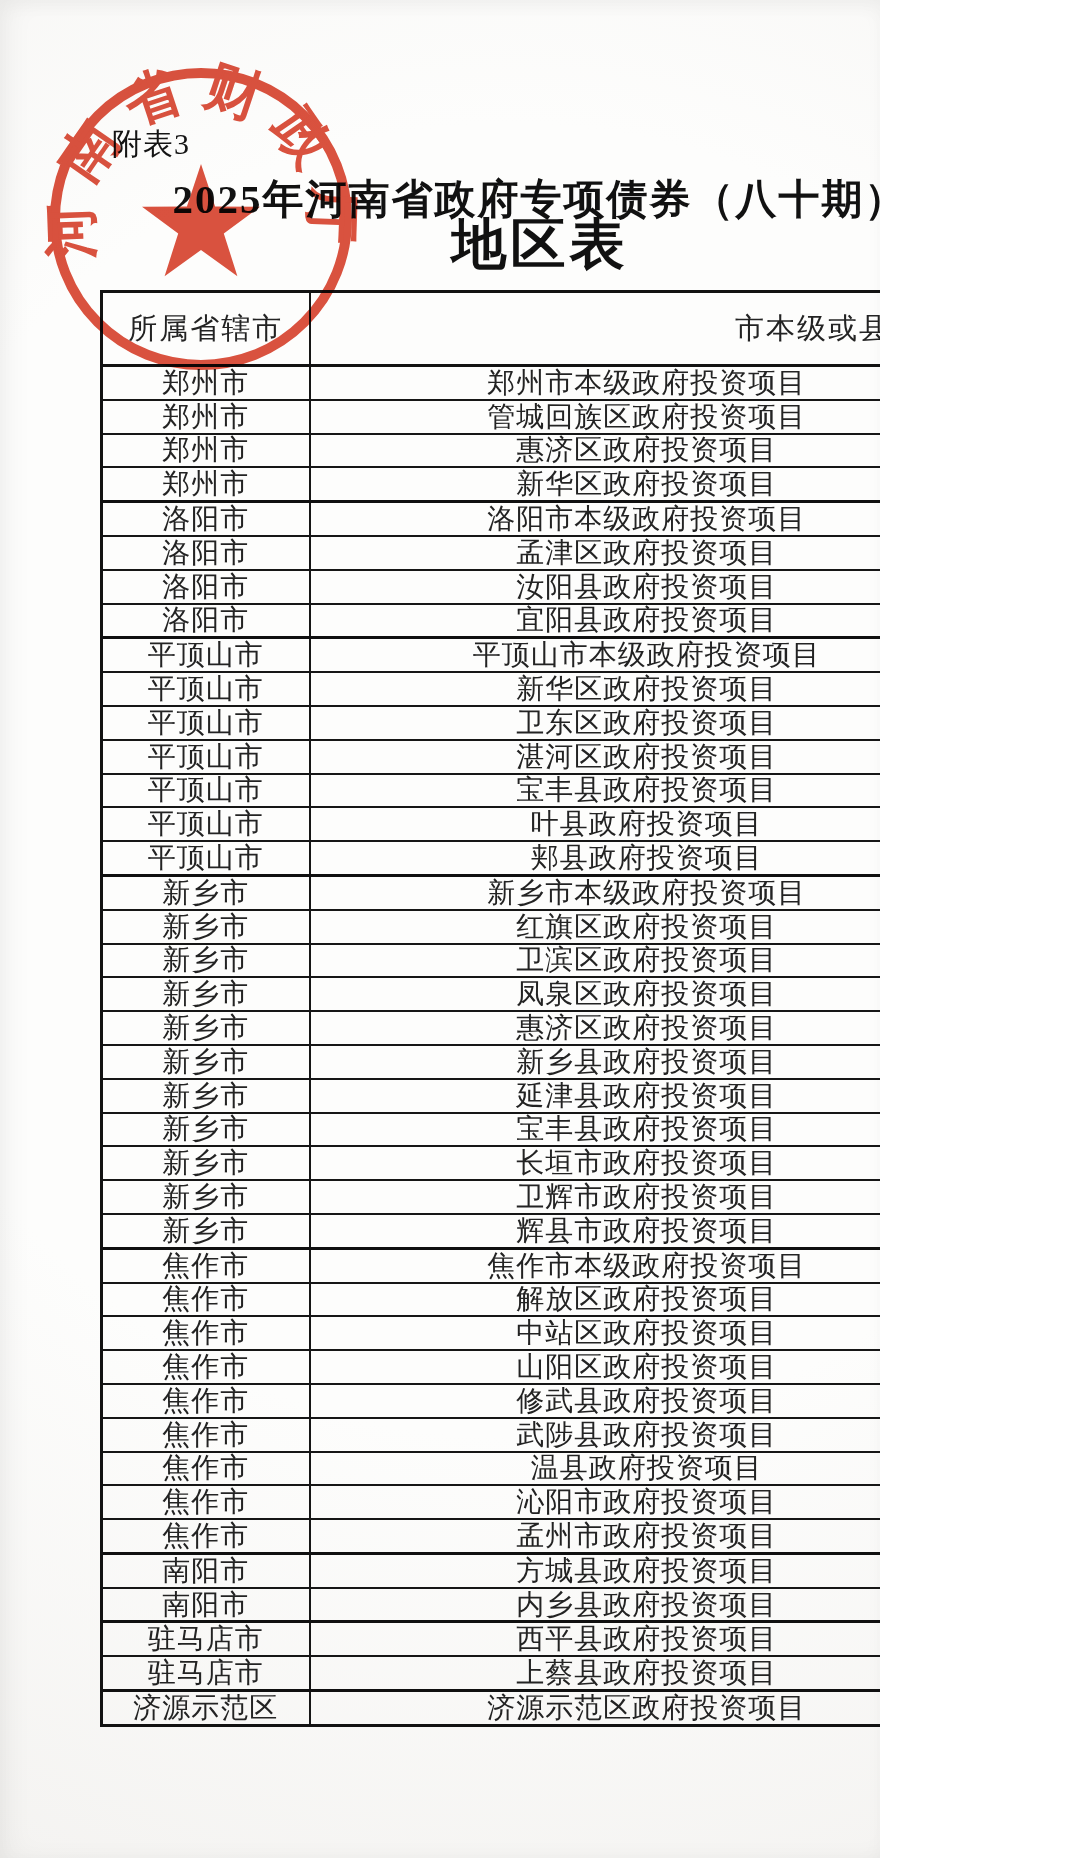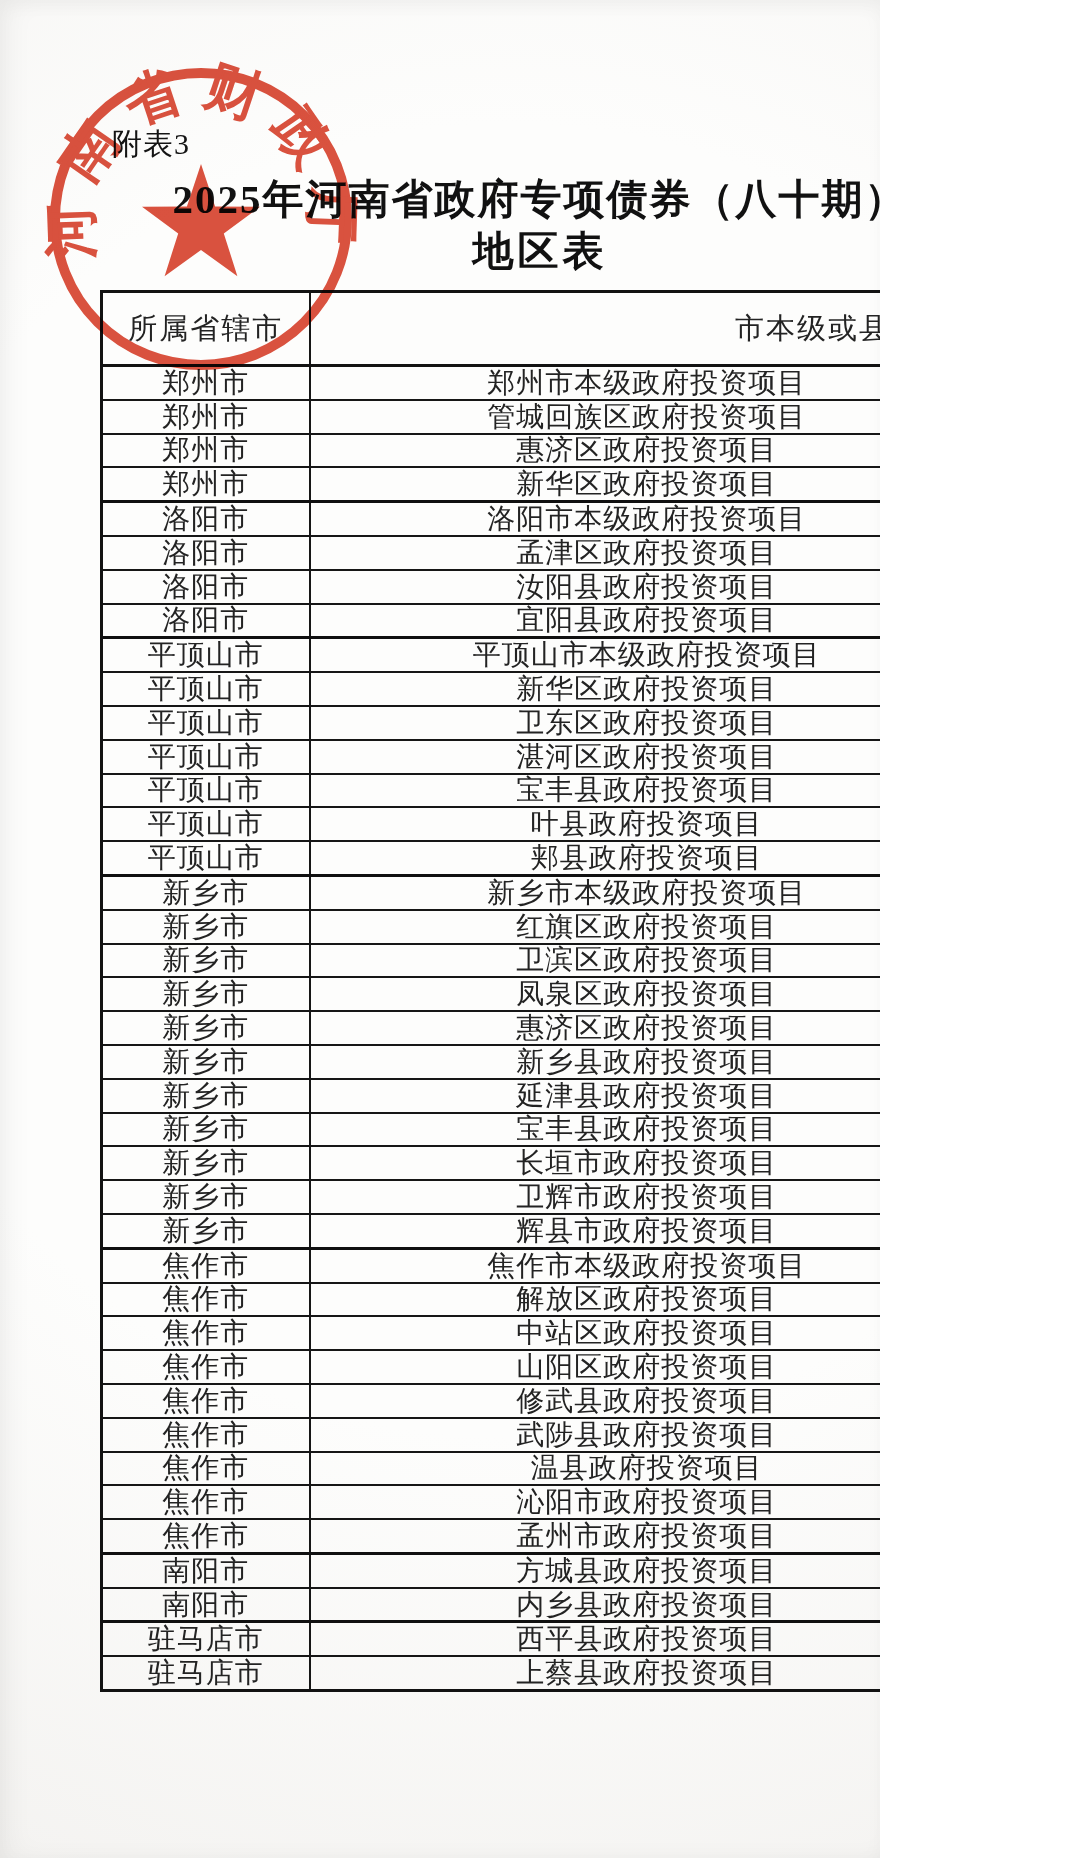--- a/index.html
+++ b/index.html
@@ -20,22 +20,22 @@
     position:absolute;left:112px;top:124px;
     font-size:30px;letter-spacing:1px;color:#141414;
   }
   
   .title-block{position:absolute;left:0;top:176px;width:1080px;text-align:center;}
   .title-line1{
     font-size:41px;font-weight:bold;letter-spacing:2px;color:#111;
     line-height:46px;white-space:nowrap;
   }
   .title-line2{
-    font-size:41px;font-weight:bold;letter-spacing:4px;color:#111;
-    line-height:46px;margin-top:6px;
+    font-size:55px;font-weight:bold;letter-spacing:4px;color:#111;
+    line-height:46px;
   }
   
   table.region{
     position:absolute;left:100px;top:290px;width:883px;
     border-collapse:collapse;table-layout:fixed;
     background:transparent;
   }
   table.region col.c1{width:208px;}
   table.region col.c2{width:675px;}
   table.region th, table.region td{
@@ -242,20 +242,24 @@
           <td>内乡县政府投资项目</td>
         </tr>
         <tr class="group-start">
           <td>驻马店市</td>
           <td>西平县政府投资项目</td>
         </tr>
         <tr>
           <td>驻马店市</td>
           <td>上蔡县政府投资项目</td>
         </tr>
+        <tr class="group-start">
+          <td>济源示范区</td>
+          <td>济源示范区政府投资项目</td>
+        </tr>
       </tbody>
   </table>
 
   <svg class="seal" viewBox="0 0 322 322">
     <circle cx="161" cy="161" r="146" fill="none" stroke="#d8432e" stroke-width="10"></circle>
     <polygon fill="#d8432e" points="161,106 175.1,148.6 220,148.8 183.8,175.4 197.4,218.2 161,192 124.6,218.2 138.2,175.4 102,148.8 146.9,148.6"></polygon>
     <path id="sealArc" fill="none" d="M 64,217 A 112,112 0 1 1 258,217"></path>
     <text font-size="56" fill="#d8432e">
       <textPath href="#sealArc" startOffset="50%" text-anchor="middle">河南省财政厅</textPath>
     </text>

